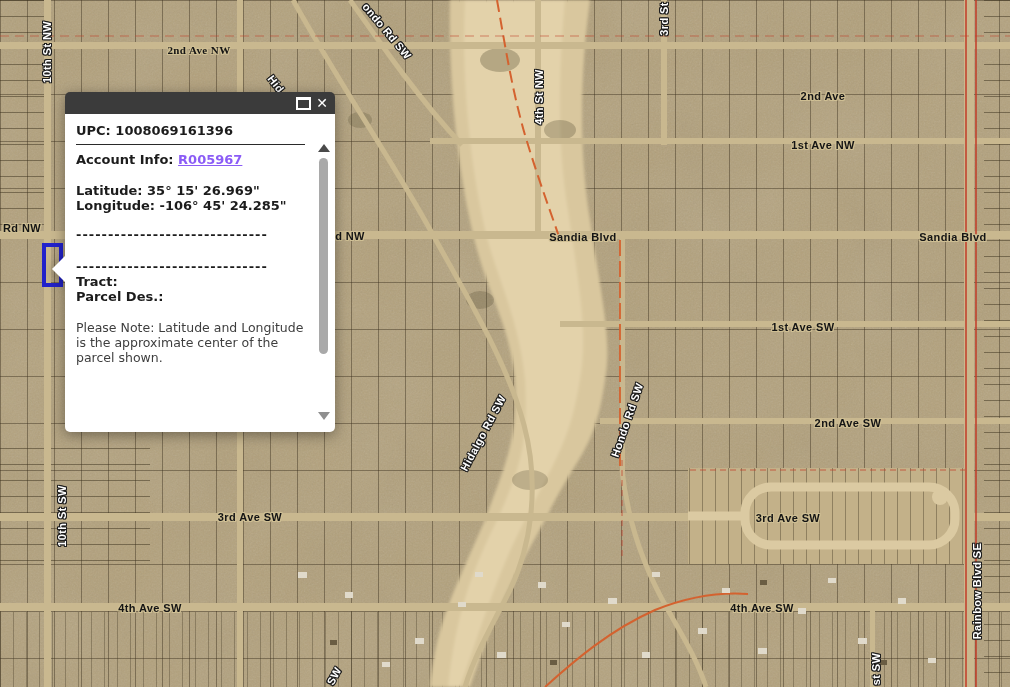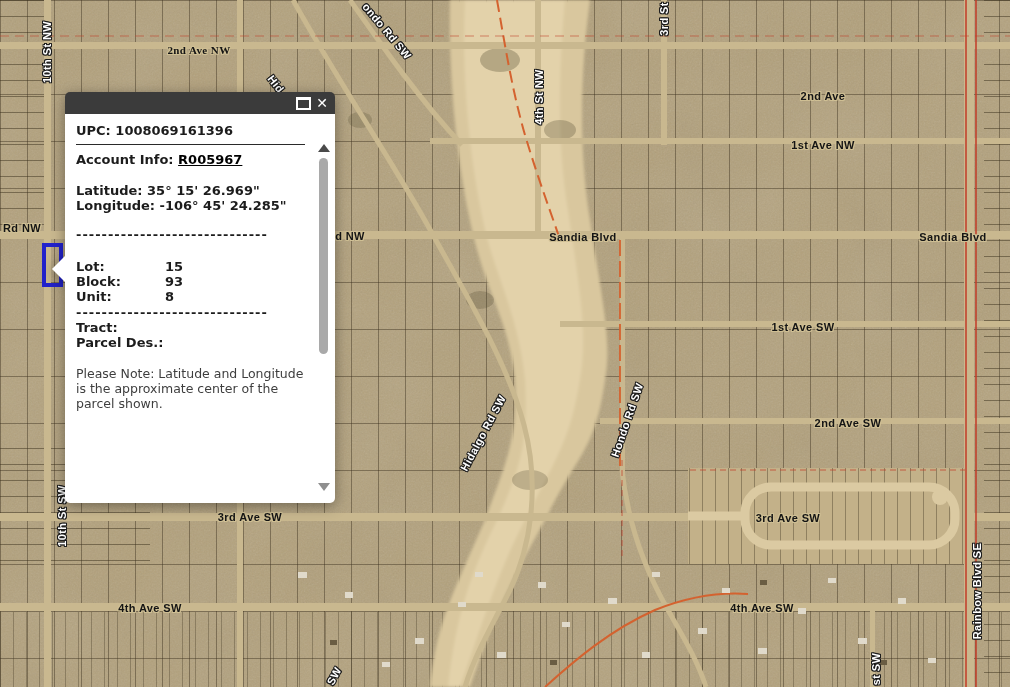--- a/index.html
+++ b/index.html
@@ -24,29 +24,29 @@
   
   .popup{position:absolute;left:65px;top:92px;width:270px;height:340px;
     filter:drop-shadow(0 3px 7px rgba(0,0,0,.38));}
   .popup-titlebar{position:relative;height:22px;background:#3b3b3b;
     border-radius:5px 5px 0 0;cursor:move;}
   .tb-btn{position:absolute;top:3px;width:16px;height:16px;display:flex;
     align-items:center;justify-content:center;cursor:pointer;}
   .btn-max{right:24px;}
   .btn-max .glyph{width:11px;height:8px;border:2px solid #fff;border-top-width:3px;}
   .btn-close{right:5px;color:#fff;font:bold 14px "DejaVu Sans",sans-serif;line-height:16px;}
-  .popup-body{position:relative;height:389px;background:#fff;border-radius:0 0 5px 5px;
+  .popup-body{position:relative;height:318px;background:#fff;border-radius:0 0 5px 5px;
     padding:9px 30px 0 11px;box-sizing:border-box;overflow:hidden;
     font:bold 13px/15px "DejaVu Sans",sans-serif;color:#1c1c1c;}
   .popup-arrow{position:absolute;left:-13px;top:163px;width:0;height:0;
     border-top:14px solid transparent;border-bottom:14px solid transparent;
     border-right:14px solid #fff;}
   .popup-body hr{border:none;border-top:1px solid #2a2a2a;margin:6px 0 7px 0;}
   .row-account{margin:0 0 16px 0;}
-  .row-account a{color:#000000;font-weight:bold;text-decoration:underline;cursor:pointer;}
+  .row-account a{color:#8b5cf6;font-weight:bold;text-decoration:underline;cursor:pointer;}
   .row-lat{margin:0;}
   .row-lon{margin:0 0 14px 0;}
   .divider{letter-spacing:1px;margin:0 0 17px 0;}
   .divider.d2{margin:1px 0 0 0;}
   .kv .k{display:inline-block;width:89px;}
   .row-note{margin-top:16px;font:12.5px/15px "DejaVu Sans",sans-serif;color:#3e3e3e;font-weight:400;}
 
   
   .popup-scroll{position:absolute;right:5px;top:28px;bottom:10px;width:13px;}
   .scroll-up,.scroll-down{position:absolute;left:1px;width:0;height:0;cursor:pointer;}
@@ -234,25 +234,20 @@
     <div class="popup-body">
       <div class="row-upc">UPC: 1008069161396</div>
       <hr>
       <div class="row-account">
         <span>Account Info:</span>
         <a>R005967</a>
       </div>
       <div class="row-lat">Latitude: 35° 15' 26.969"</div>
       <div class="row-lon">Longitude: -106° 45' 24.285"</div>
       <div class="divider">------------------------------</div>
-      <div id="kv-rows">
-          <div class="kv"><span class="k">Lot:</span><span class="v">15</span></div>
-          <div class="kv"><span class="k">Block:</span><span class="v">93</span></div>
-          <div class="kv"><span class="k">Unit:</span><span class="v">8</span></div>
-        </div>
       <div class="divider d2">------------------------------</div>
       <div class="row-tract">Tract:</div>
       <div class="row-des">Parcel Des.:</div>
       <div class="row-note">Please Note: Latitude and Longitude is the approximate center of the parcel shown.</div>
       <div class="popup-scroll">
         <span class="scroll-up"></span>
         <span class="scroll-thumb"></span>
         <span class="scroll-down"></span>
       </div>
     </div>

